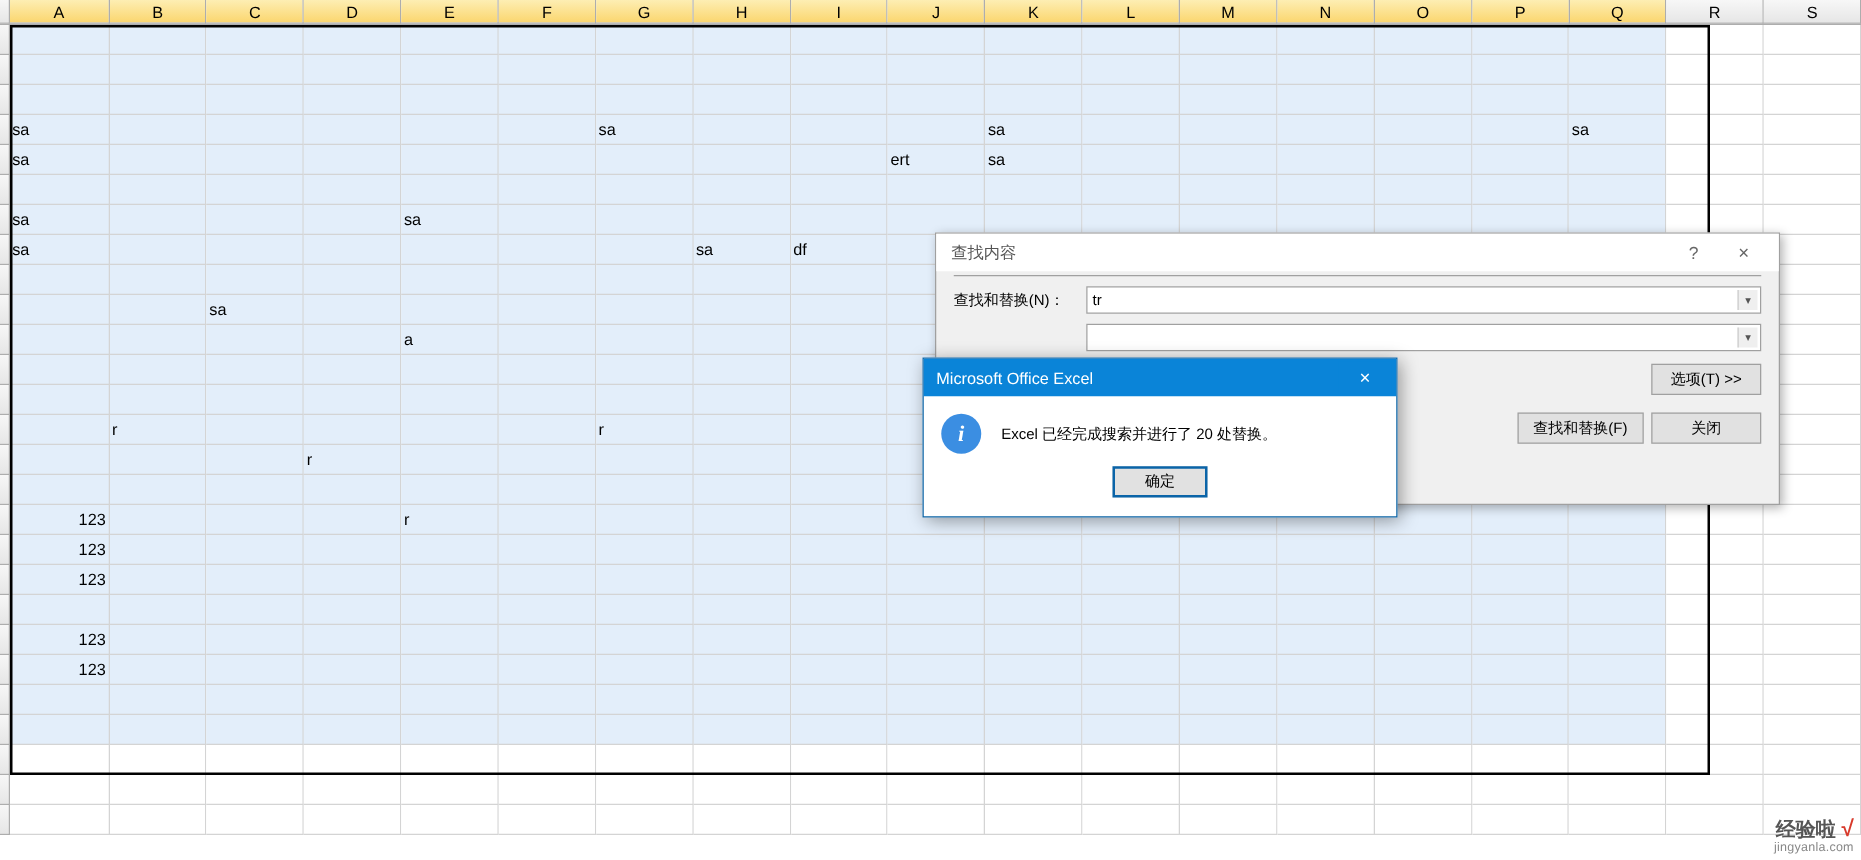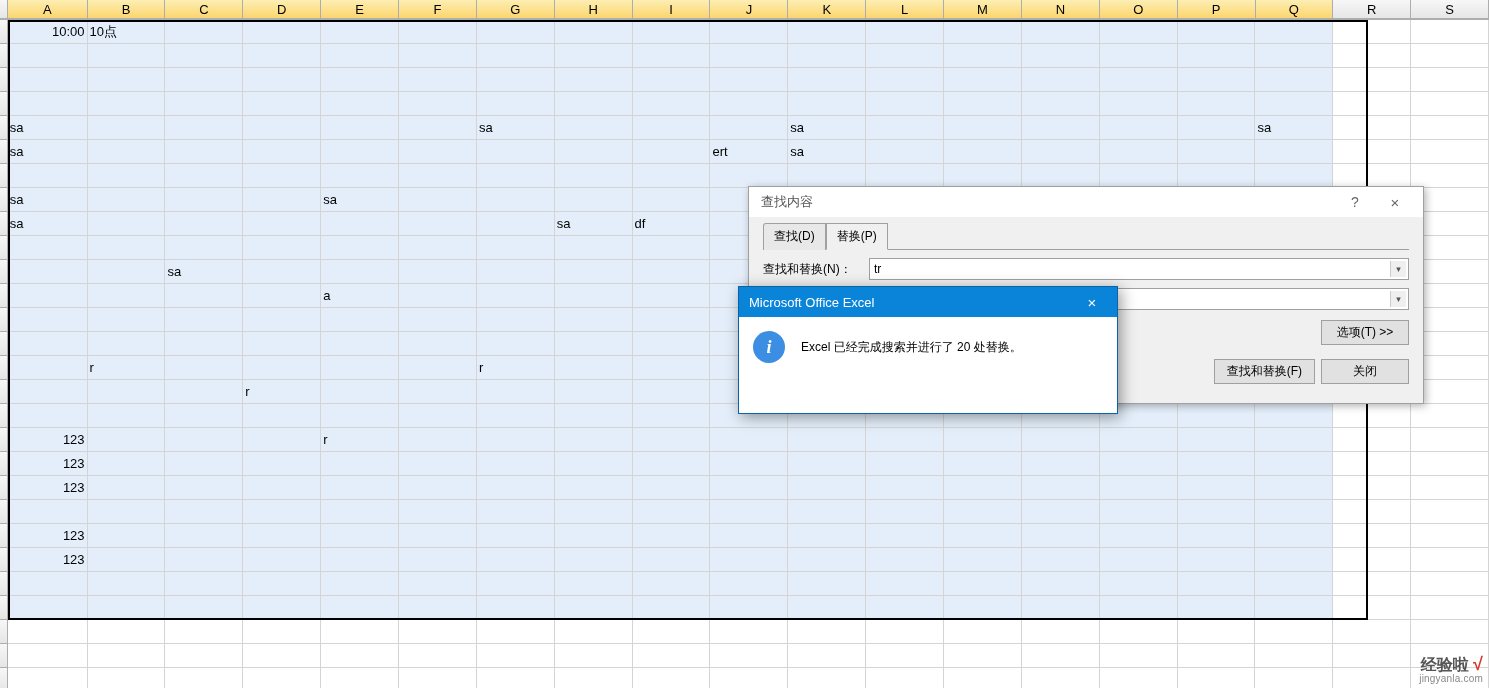--- a/index.html
+++ b/index.html
@@ -182,42 +182,20 @@
     <div class="ch" style="width: 80px;">O</div>
     <div class="ch" style="width: 80px;">P</div>
     <div class="ch" style="width: 80px;">Q</div>
     <div class="ch plain" style="width: 80px;">R</div>
     <div class="ch plain" style="width: 80px;">S</div>
   </div>
 
 <div class="grid" id="grid">
     <div class="row">
       <div class="rh"></div>
-      <div class="cell sel right" style="width: 82px;">10:00</div>
-      <div class="cell sel" style="width: 80px;">10点</div>
-      <div class="cell sel" style="width: 80px;"></div>
-      <div class="cell sel" style="width: 80px;"></div>
-      <div class="cell sel" style="width: 80px;"></div>
-      <div class="cell sel" style="width: 80px;"></div>
-      <div class="cell sel" style="width: 80px;"></div>
-      <div class="cell sel" style="width: 80px;"></div>
-      <div class="cell sel" style="width: 80px;"></div>
-      <div class="cell sel" style="width: 80px;"></div>
-      <div class="cell sel" style="width: 80px;"></div>
-      <div class="cell sel" style="width: 80px;"></div>
-      <div class="cell sel" style="width: 80px;"></div>
-      <div class="cell sel" style="width: 80px;"></div>
-      <div class="cell sel" style="width: 80px;"></div>
-      <div class="cell sel" style="width: 80px;"></div>
-      <div class="cell sel" style="width: 80px;"></div>
-      <div class="cell" style="width: 80px;"></div>
-      <div class="cell" style="width: 80px;"></div>
-    </div>
-    <div class="row">
-      <div class="rh"></div>
       <div class="cell sel" style="width: 82px;"></div>
       <div class="cell sel" style="width: 80px;"></div>
       <div class="cell sel" style="width: 80px;"></div>
       <div class="cell sel" style="width: 80px;"></div>
       <div class="cell sel" style="width: 80px;"></div>
       <div class="cell sel" style="width: 80px;"></div>
       <div class="cell sel" style="width: 80px;"></div>
       <div class="cell sel" style="width: 80px;"></div>
       <div class="cell sel" style="width: 80px;"></div>
       <div class="cell sel" style="width: 80px;"></div>
@@ -809,24 +787,20 @@
 
 <div class="dlg">
   <div class="dlg-title">
     <span class="ttxt">查找内容</span>
     <div class="ctrls">
       <div class="help">?</div>
       <div class="close">×</div>
     </div>
   </div>
   <div class="dlg-body">
-    <div class="tabs">
-      <div class="tab">查找(D)</div>
-      <div class="tab active">替换(P)</div>
-    </div>
     <div class="tabline"></div>
     <div class="form-row">
       <div class="form-label">查找和替换(N)：</div>
       <div class="dd">
         <span>tr</span>
         <span class="arrow">▾</span>
       </div>
     </div>
     <div class="form-row">
       <div class="form-label"></div>
@@ -847,20 +821,23 @@
 
 <div class="msg">
   <div class="msg-title">
     <span>Microsoft Office Excel</span>
     <div class="mclose">×</div>
   </div>
   <div class="msg-body">
     <div class="info-icon">i</div>
     <div class="msg-text">Excel 已经完成搜索并进行了 20 处替换。</div>
   </div>
+  <div class="msg-btn-row">
+    <div class="msg-btn">确定</div>
+  </div>
 </div>
 
 <div class="wm">
   <div class="l1">
     <span>经验啦</span>
     <span class="chk">√</span>
   </div>
   <div class="l2">jingyanla.com</div>
 </div>
 

